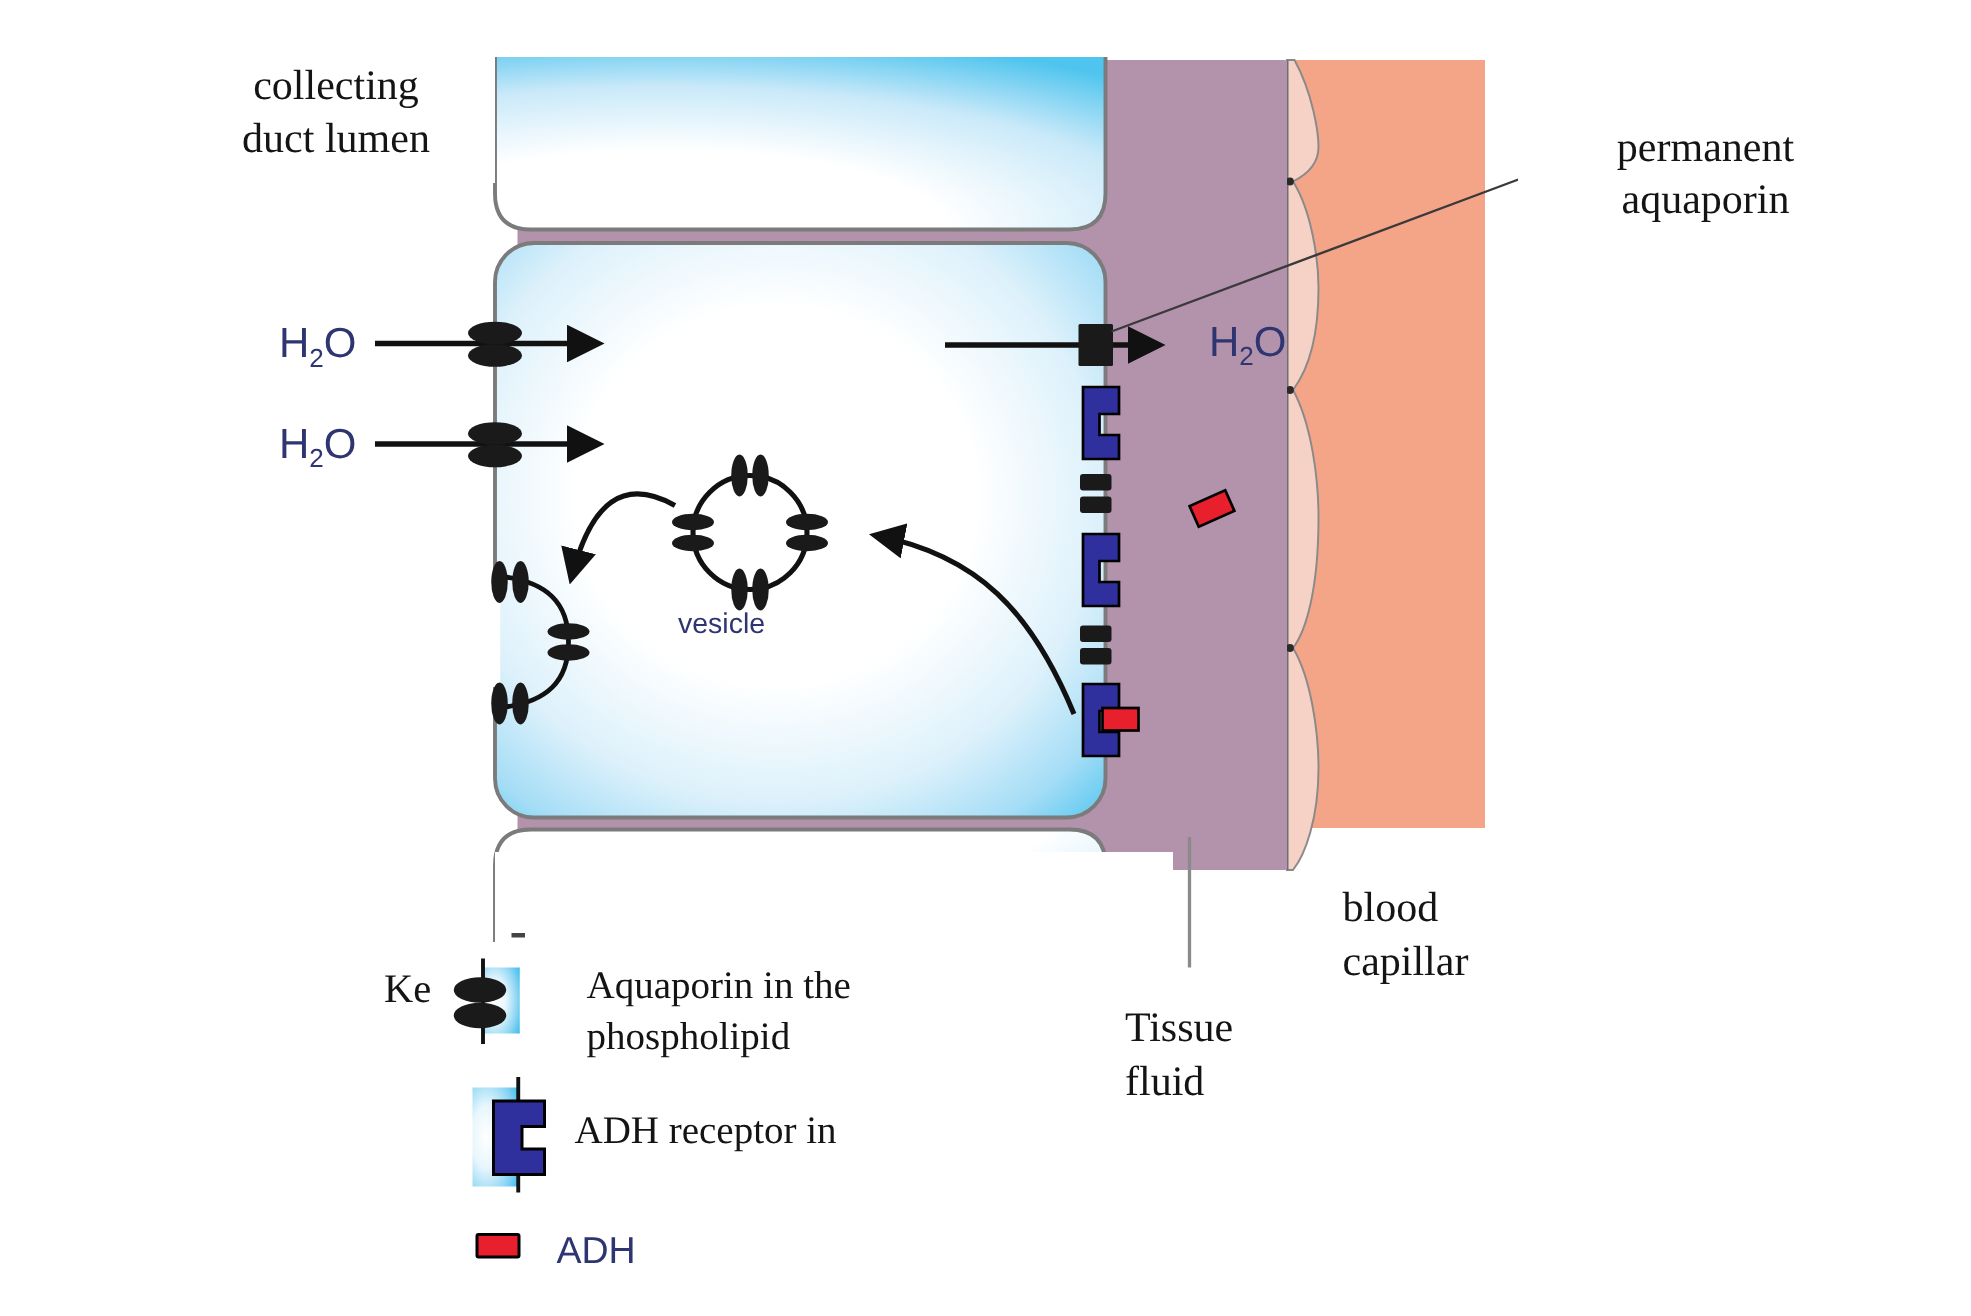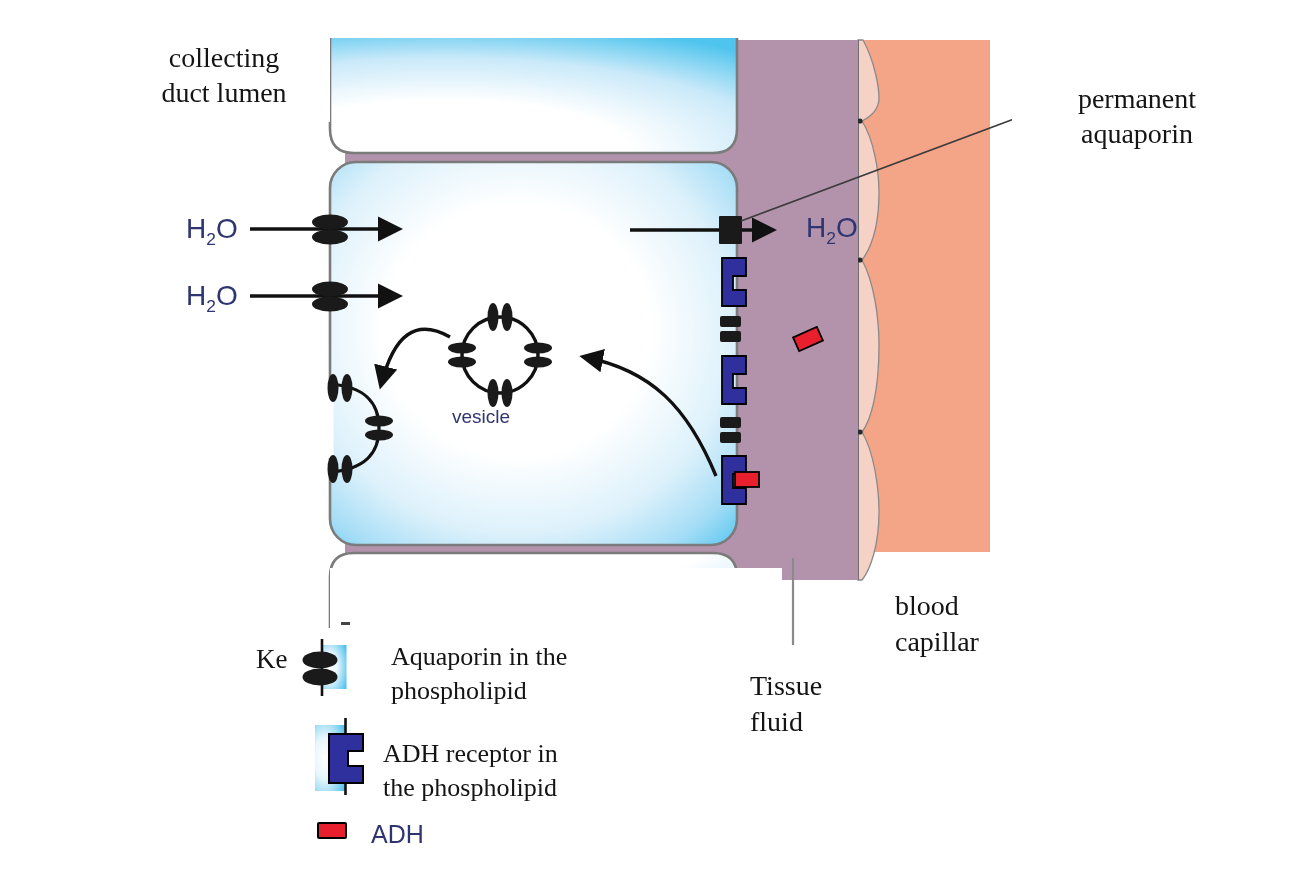--- a/index.html
+++ b/index.html
@@ -218,21 +218,20 @@
   <div class="crop-dash" style="left:341px;top:622px;"></div>
 
   <div class="lbl serif key-lbl" style="left:256px;top:644px;">Ke</div>
 
   <div class="lbl serif legend-text" style="left:391px;top:640px;">
     <span>Aquaporin in the</span>
     <span>phospholipid</span>
   </div>
   <div class="lbl serif legend-text" style="left:383px;top:737px;">
     <span>ADH receptor in</span>
-    <span>the phospholipid</span>
   </div>
   <div class="lbl sans adh-lbl" style="left:371px;top:820px;">
     <span>ADH</span>
   </div>
 
   <div class="lbl serif two-line" style="left:750px;top:644px;line-height:36px;margin-top:24px;">
     <span>Tissue</span>
     <span>fluid</span>
   </div>
 

